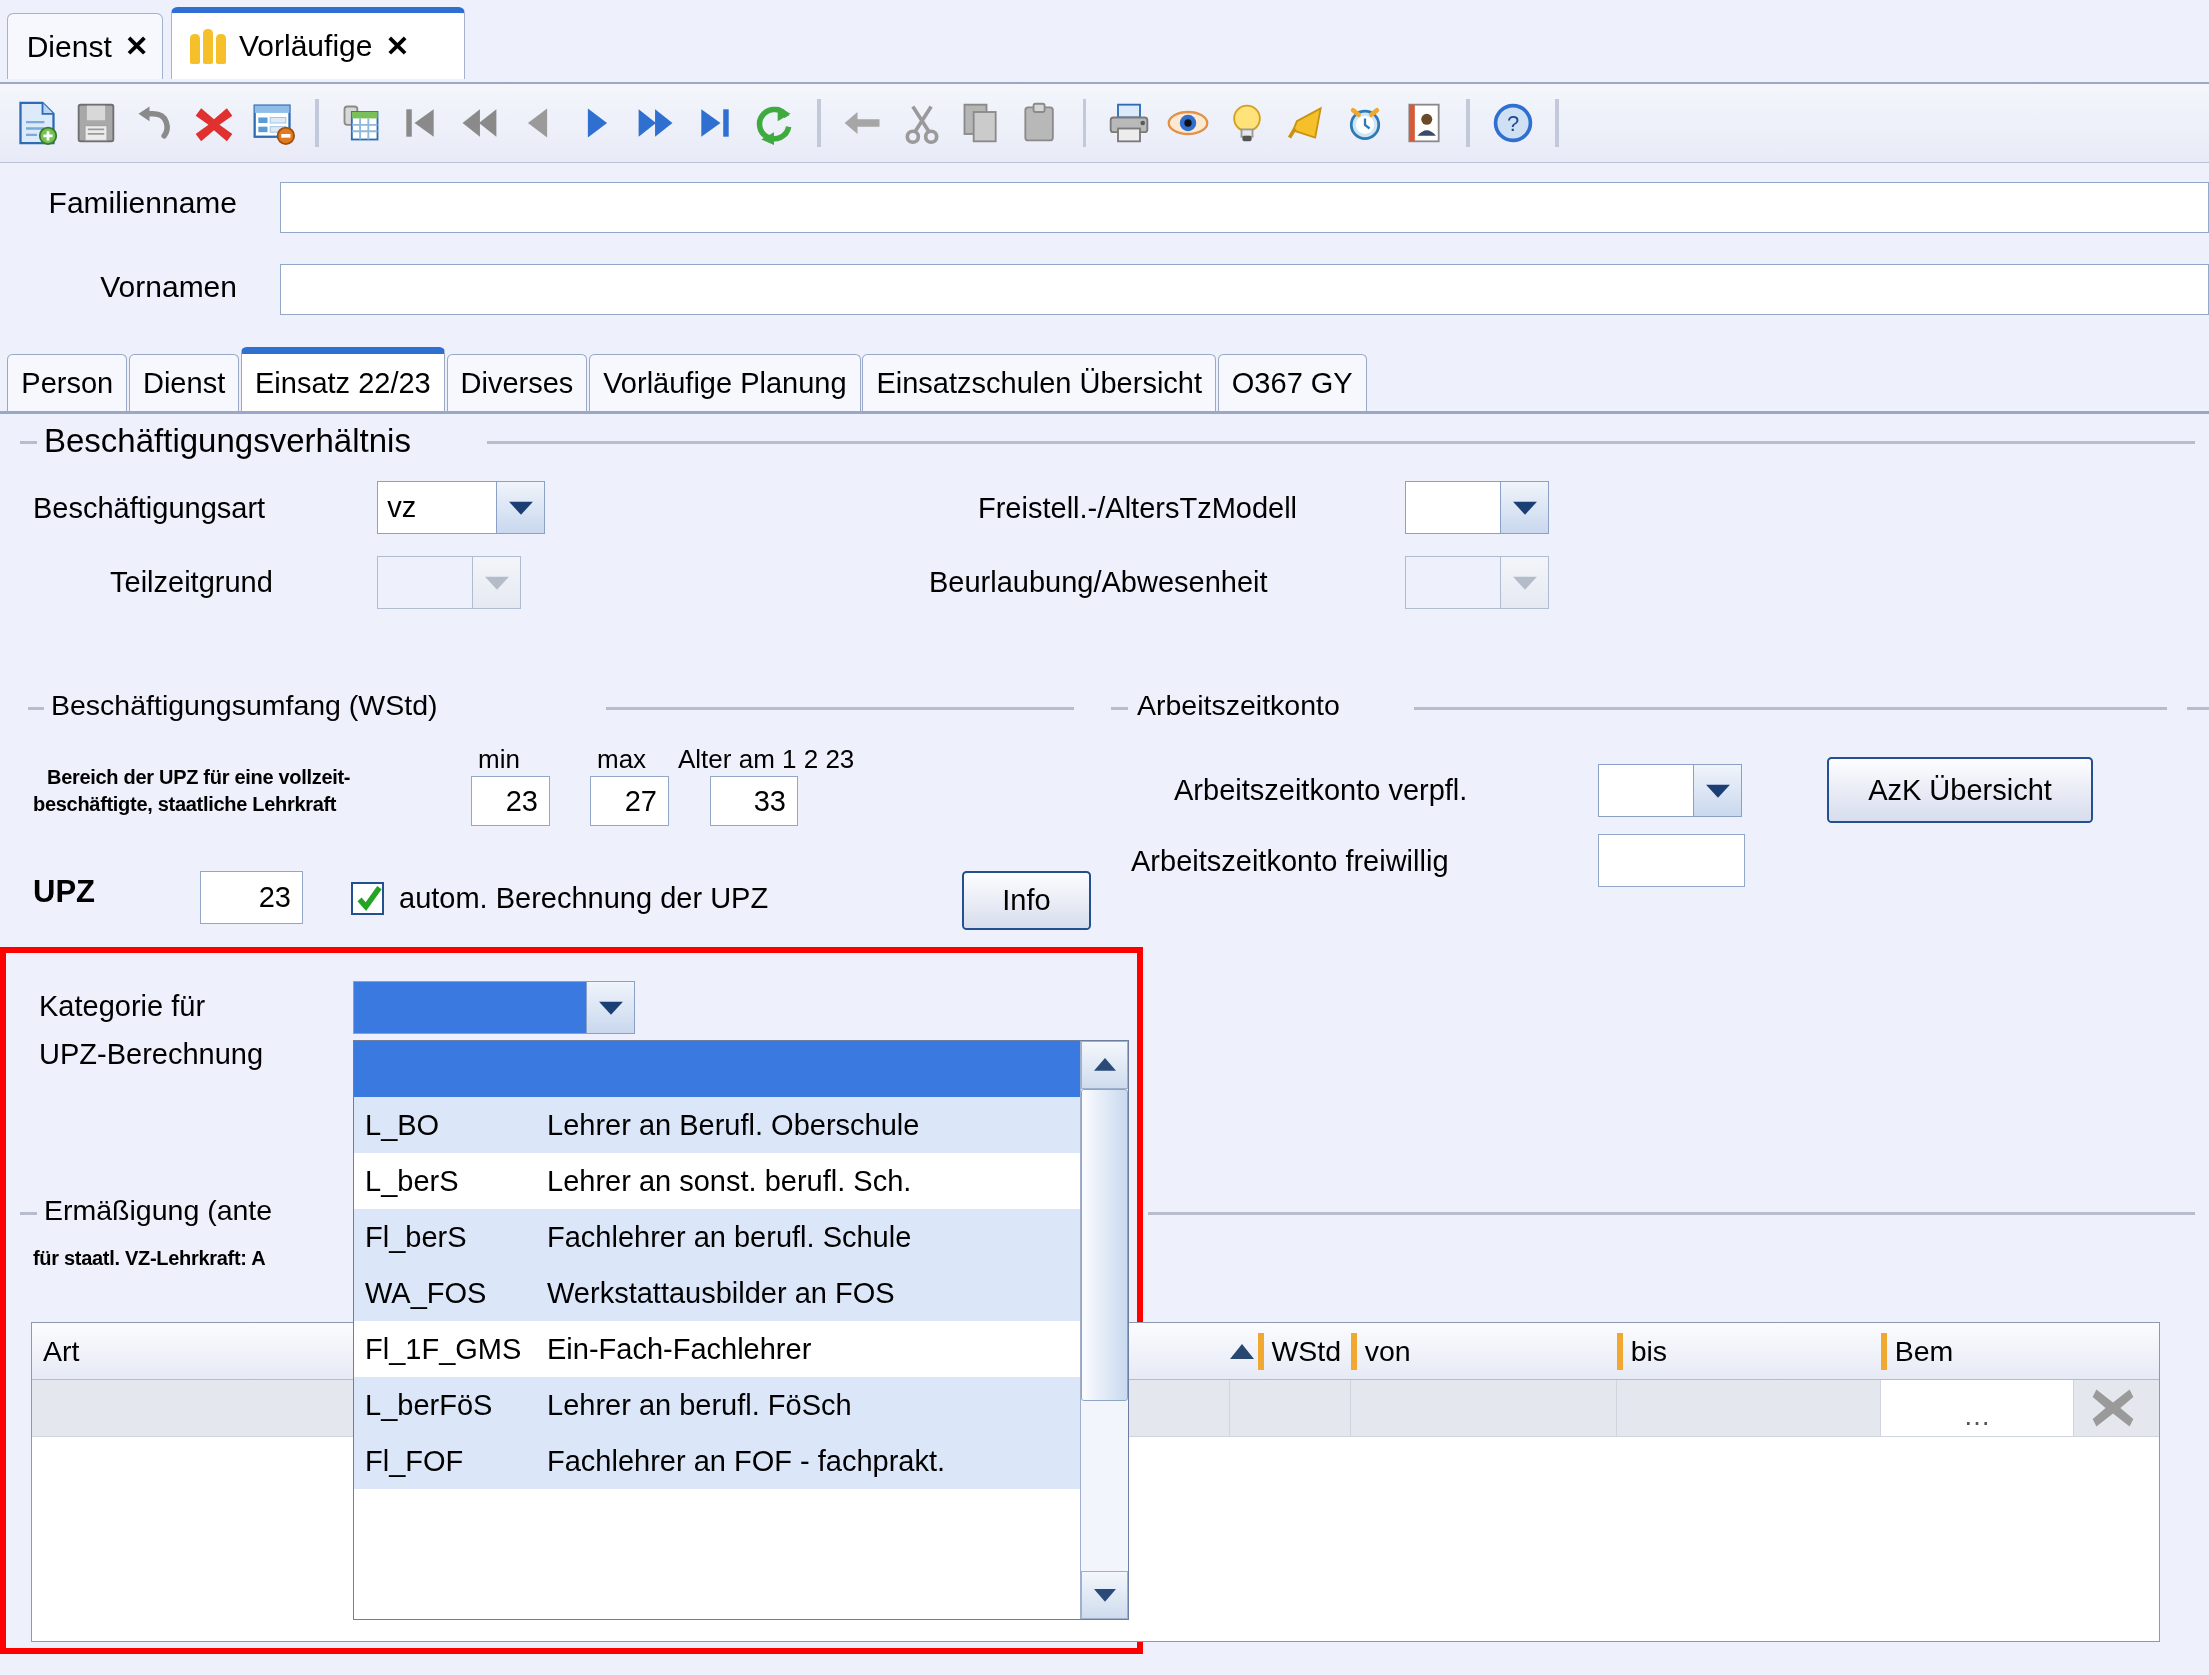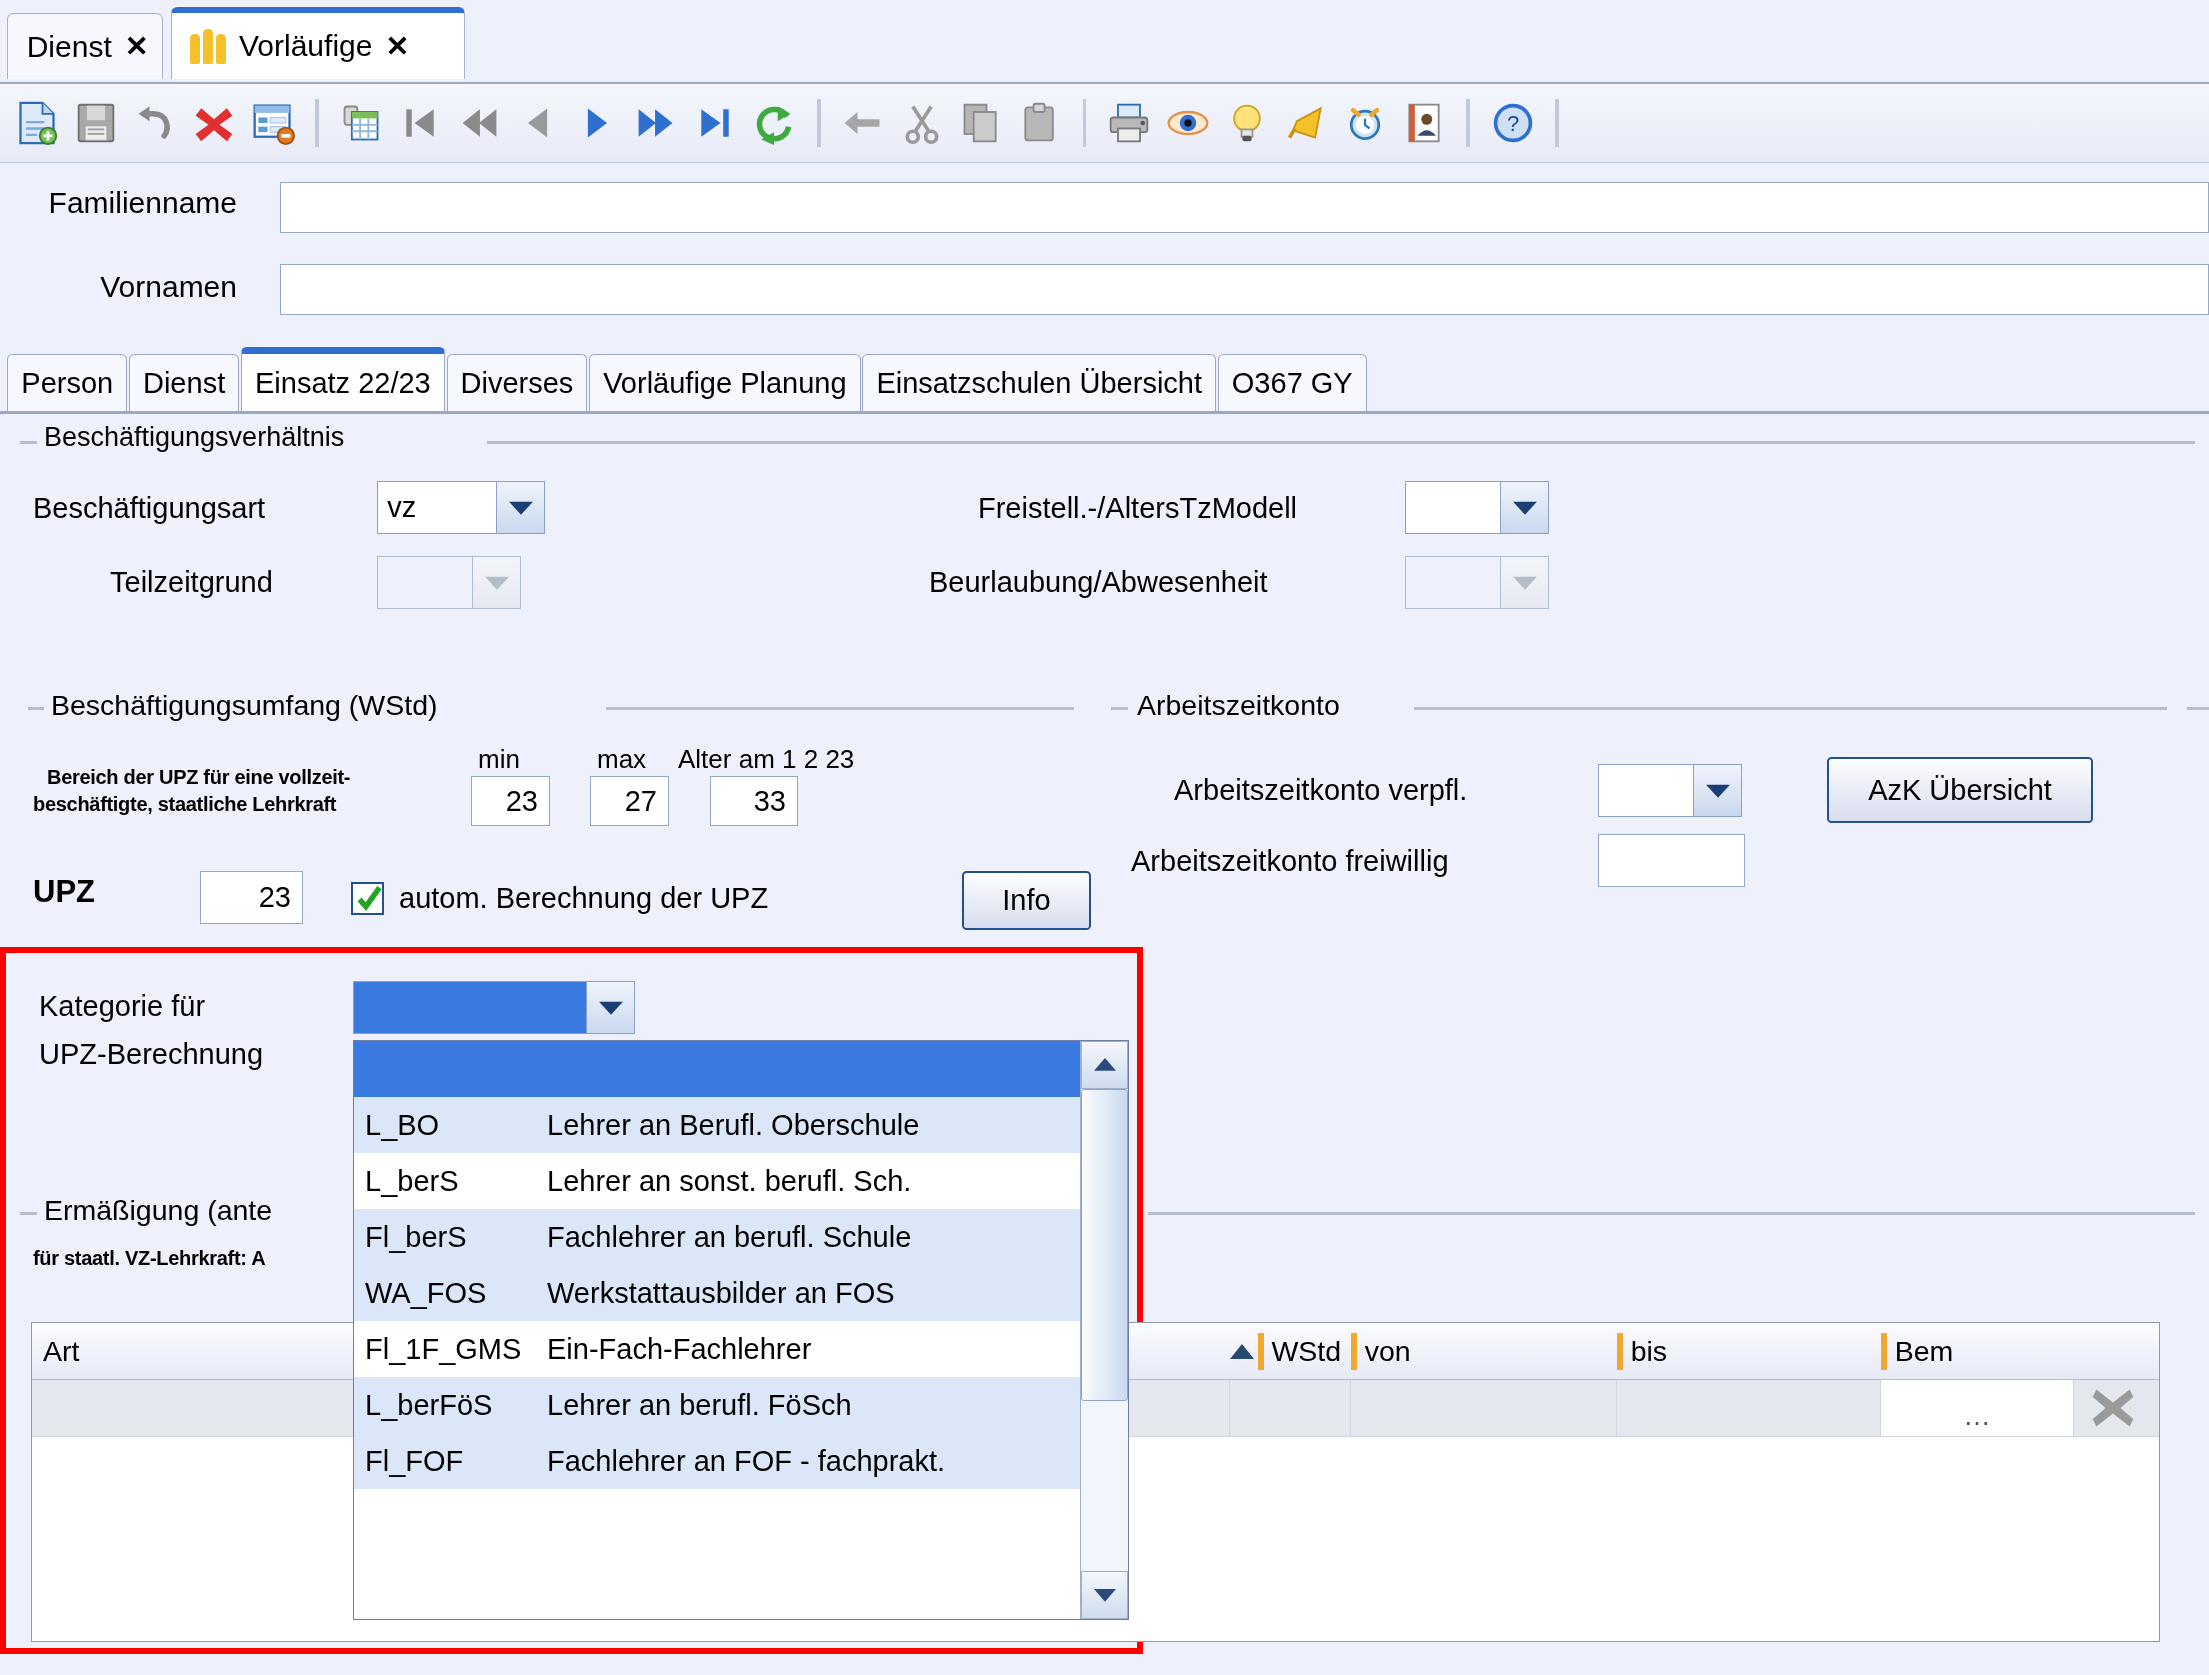--- a/index.html
+++ b/index.html
@@ -371,21 +371,21 @@
   <div class="ftab">
       <span>Einsatzschulen Übersicht</span>
     </div>
   <div class="ftab">
       <span>O367 GY</span>
     </div>
 </div>
 <div class="tabline"></div>
 
 <div class="hline" style="left:20px; top:441px; width:16.5px;"></div>
-<div style="position:absolute; left:44px; top:422px; font-size:27px;">Beschäftigungsverhältnis</div>
+<div style="position:absolute; left:44px; top:422px; font-size:33px;">Beschäftigungsverhältnis</div>
 <div class="hline" style="left:487px; top:441px; width:1708px;"></div>
 
 <div class="lbl" style="left:33px; top:492px;">Beschäftigungsart</div>
 <div class="combo" style="left:377px; top:481px;">
   <div class="cbox" style="width:120px;">vz</div>
   <div class="carrow">
       <svg width="24" height="14.7" viewBox="0 0 26 16">
         <polygon points="0,2 26,2 13,16"></polygon>
       </svg>
     </div>

